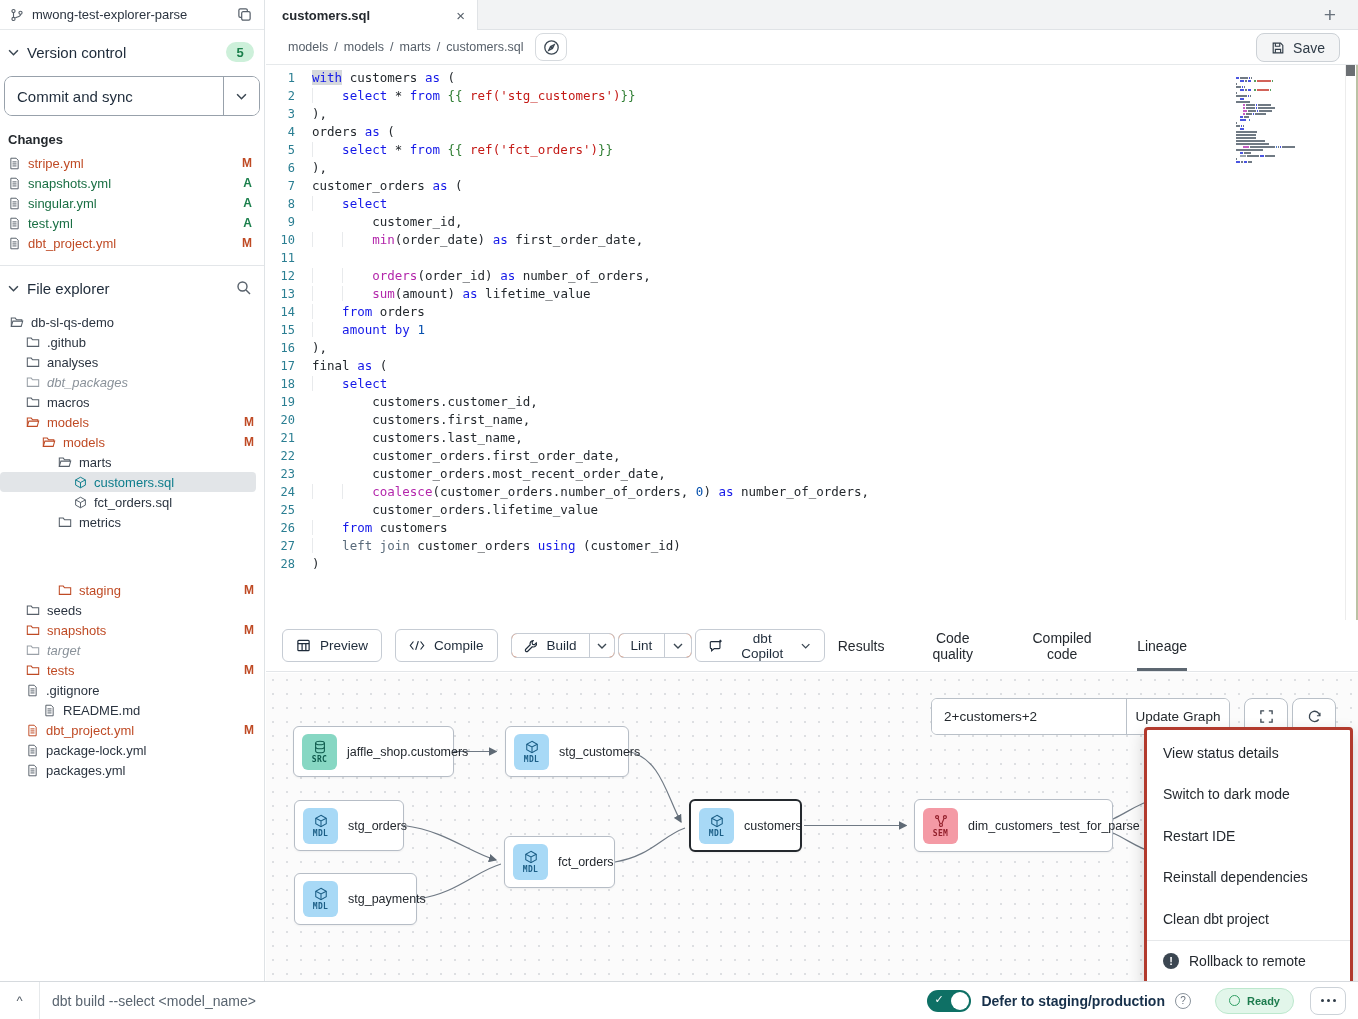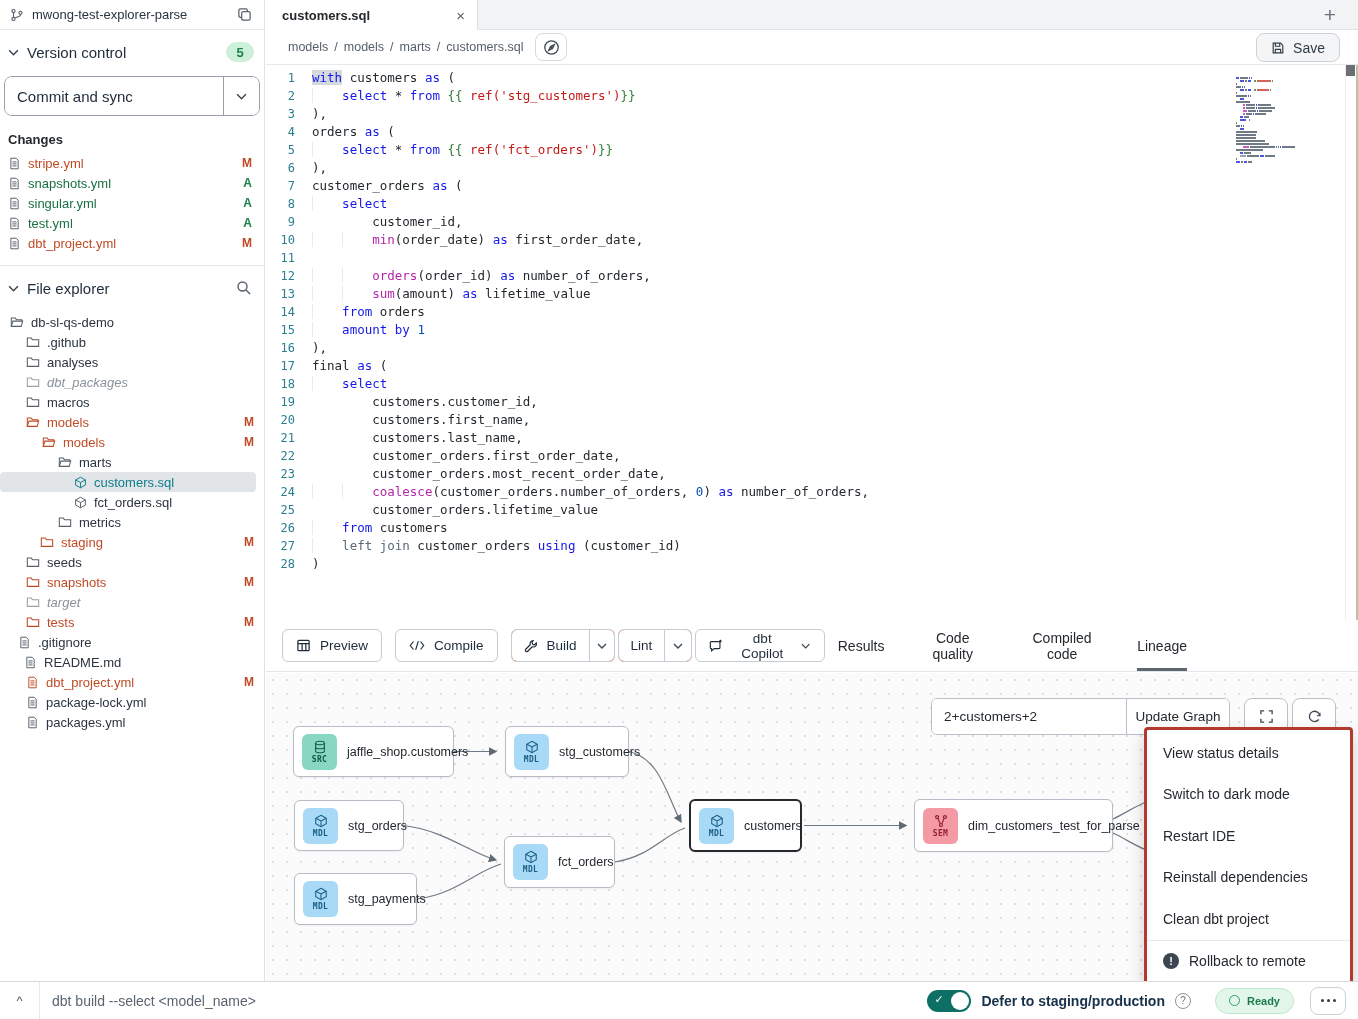--- a/index.html
+++ b/index.html
@@ -71,21 +71,21 @@
   .mm-line { height:2px; margin-bottom:1px; display:flex; gap:1px; }
   .mm-seg { height:2px; display:inline-block; }
   .scroll-thumb { position:absolute; top:0; right:3px; width:9px; height:11px; background:#6b6f73; }
   .edit-rail { position:absolute; top:0; right:0; width:2px; height:100%; background:#aab38e; opacity:.8; }
   .edit-sep { position:absolute; top:0; right:12px; width:1px; height:100%; background:#ececec; }
 
   
   .ptoolbar { height:52px; border-bottom:1px solid #e3e6e9; display:flex; align-items:center; padding-left:16px; background:#fff; }
   .btn, .split { font-size:13.5px; color:#1e2b3a; }
   .btn { display:inline-flex; align-items:center; gap:9px; background:#fff; border:1px solid #c6ccd4; border-radius:6px; height:33px; padding:0 13px; cursor:pointer; margin-right:13px; }
-  .split { display:inline-flex; border:1px solid #c6ccd4; border-radius:6px; overflow:hidden; height:33px; background:#c2410c; margin-right:3px; }
+  .split { display:inline-flex; border:1px solid #c6ccd4; border-radius:6px; overflow:hidden; height:25px; background:#c2410c; margin-right:3px; }
   .split-main { display:flex; align-items:center; gap:9px; padding:0 12px; background:#fff; border:none; font-size:13.5px; color:#1e2b3a; cursor:pointer; }
   .split-chev { width:31px; border:none; border-left:1px solid #c6ccd4; display:flex; align-items:center; justify-content:center; background:#fff; cursor:pointer; }
   .ptabs { margin-left:auto; display:flex; gap:34px; padding-right:171px; height:100%; align-items:stretch; }
   .ptab { display:flex; align-items:center; font-size:14px; color:#24292f; cursor:pointer; background:none; border:none; }
   .ptab.active { box-shadow:inset 0 -3px 0 #5d6771; }
 
   
   .lineage { position:absolute; left:0; top:673px; width:1092px; height:308px; background:#fbfbfb;
     background-image:radial-gradient(#dddfe2 1px, transparent 1.2px); background-size:14px 14px; overflow:hidden; }
   .edges { position:absolute; inset:0; pointer-events:none; }
@@ -337,21 +337,21 @@
           </div>
           <div class="tree-row" style="padding-left: 58px;">
             <span class="tico">
               <svg width="14" height="14" viewBox="0 0 16 16" fill="none" stroke="currentColor" stroke-width="1.2">
                 <path d="M1.5 3.5h4.5l1.5 2h7v7.5h-13z"></path>
               </svg>
             </span>
             <span class="nm">metrics</span>
             <span class="spacer"></span>
           </div>
-          <div class="tree-row changed" style="padding-left: 40px;">
+          <div class="tree-row changed" style="padding-left: 58px; margin-top: 48px;">
             <span class="tico">
               <svg width="14" height="14" viewBox="0 0 16 16" fill="none" stroke="currentColor" stroke-width="1.2">
                 <path d="M1.5 3.5h4.5l1.5 2h7v7.5h-13z"></path>
               </svg>
             </span>
             <span class="nm">staging</span>
             <span class="spacer"></span>
             <span class="st-M">M</span>
           </div>
           <div class="tree-row" style="padding-left: 26px;">
@@ -385,31 +385,31 @@
           <div class="tree-row changed" style="padding-left: 26px;">
             <span class="tico">
               <svg width="14" height="14" viewBox="0 0 16 16" fill="none" stroke="currentColor" stroke-width="1.2">
                 <path d="M1.5 3.5h4.5l1.5 2h7v7.5h-13z"></path>
               </svg>
             </span>
             <span class="nm">tests</span>
             <span class="spacer"></span>
             <span class="st-M">M</span>
           </div>
-          <div class="tree-row" style="padding-left: 18px; justify-content: center;">
+          <div class="tree-row" style="padding-left: 26px; justify-content: center;">
             <span class="tico">
               <svg width="13" height="13" viewBox="0 0 16 16" fill="none" stroke="currentColor" stroke-width="1.2">
                 <path d="M3.5 1.5h6.5l2.5 2.5v10.5h-9z"></path>
                 <path d="M5.5 6h5M5.5 8.5h5M5.5 11h5"></path>
               </svg>
             </span>
             <span class="nm">.gitignore</span>
             <span class="spacer"></span>
           </div>
-          <div class="tree-row" style="padding-left: 24px;">
+          <div class="tree-row" style="padding-left: 43px;">
             <span class="tico">
               <svg width="13" height="13" viewBox="0 0 16 16" fill="none" stroke="currentColor" stroke-width="1.2">
                 <path d="M3.5 1.5h6.5l2.5 2.5v10.5h-9z"></path>
                 <path d="M5.5 6h5M5.5 8.5h5M5.5 11h5"></path>
               </svg>
             </span>
             <span class="nm">README.md</span>
             <span class="spacer"></span>
           </div>
           <div class="tree-row changed" style="padding-left: 26px;">

